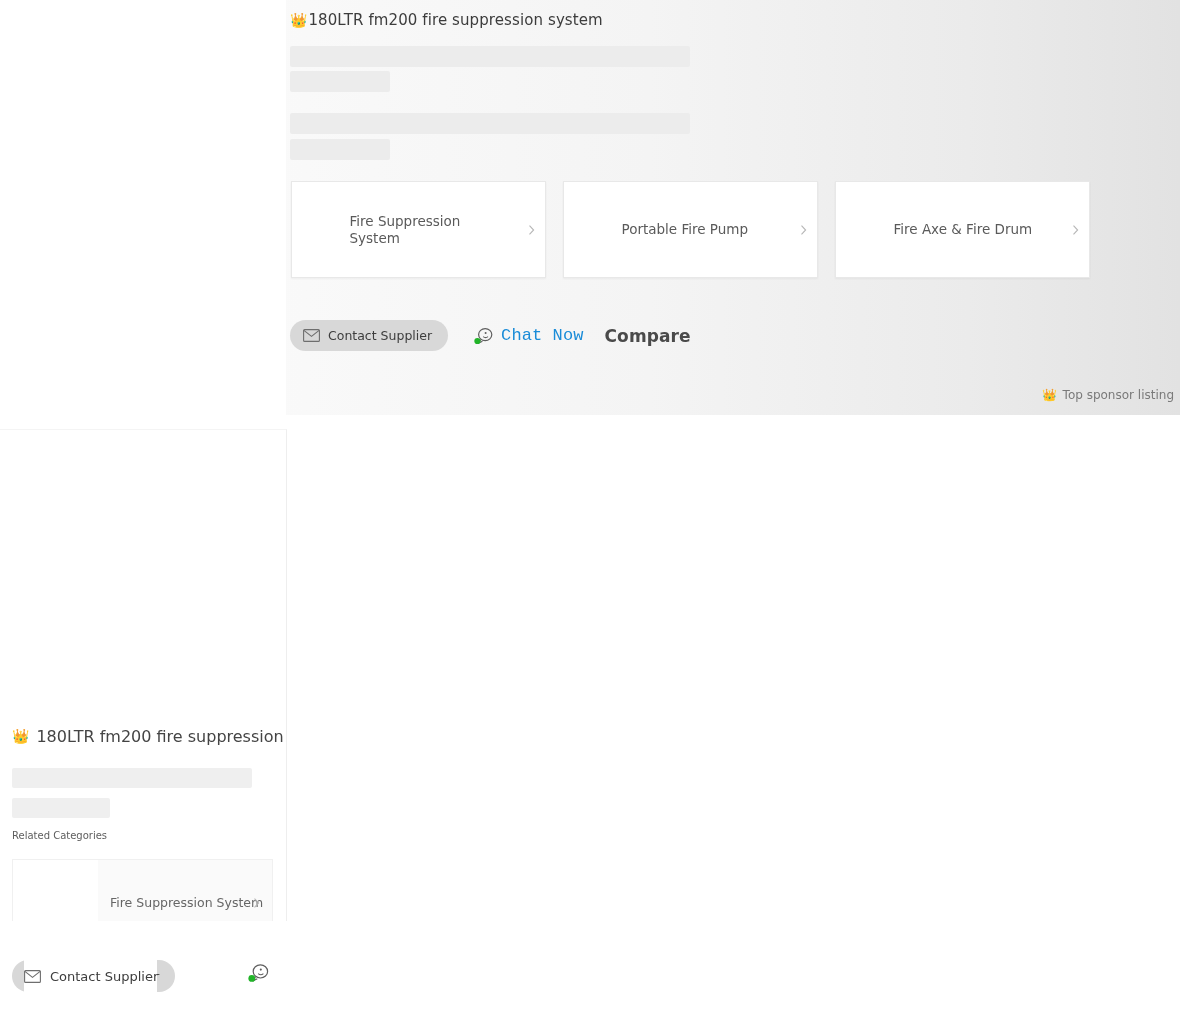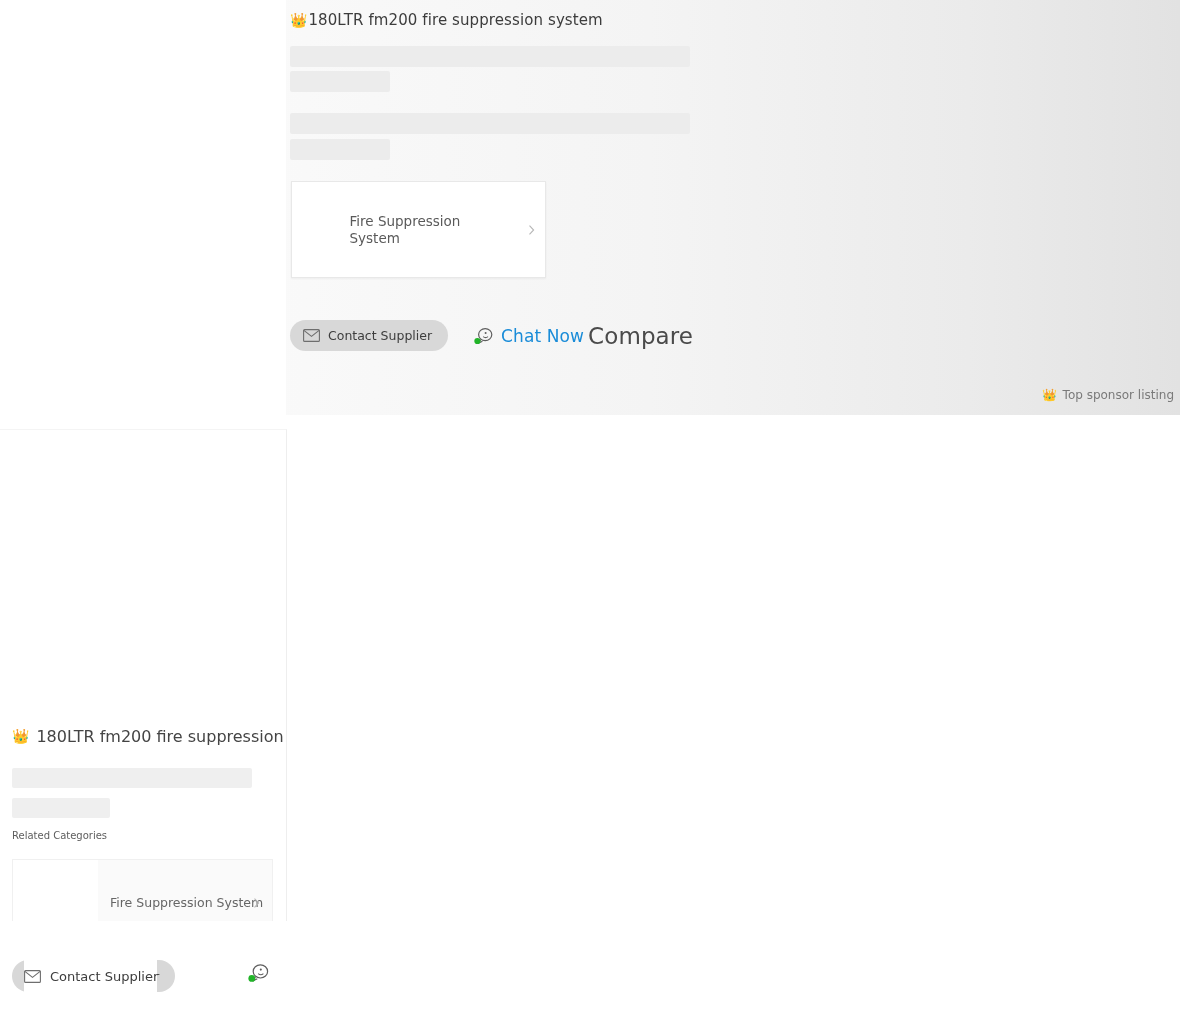--- a/index.html
+++ b/index.html
@@ -73,27 +73,28 @@
   .contact-pill {
     display:flex; align-items:center; gap:8px;
     height:31px; padding:0 16px 0 13px;
     background:#d8d8d8; border-radius:16px;
     color:#3d3d3d; font-size:12.5px;
   }
   .env-ic { width:17px; height:13px; display:block; }
   .chat-now {
     display:flex; align-items:center; gap:7px;
     margin-left:26px;
+    font-family:Liberation Mono, monospace;
   }
   .chat-ic { width:20px; height:18px; display:block; position:relative; }
   .chat-now-label {
     font-size:17px; color:#1a8cd8; letter-spacing:0.1px;
   }
   .compare-label {
-    margin-left:4px; font-size:23px; color:#4a4a4a; letter-spacing:0.1px;
+    margin-left:21px; font-size:17px; color:#4a4a4a; letter-spacing:0.1px;font-weight:bold;
   }
 
   .sponsor-tag {
     position:absolute; right:6px; top:388px;
     display:flex; align-items:center; gap:5px;
   }
   .sponsor-tag .crown-ic { font-size:12px; margin:0; }
   .sponsor-tag-label { font-size:12px; color:#7a7a7a;text-align:center; }
 
   
@@ -189,21 +190,37 @@
 
         <div class="cat-card">
           <span class="cat-card-label">Fire Suppression System</span>
           <span class="chev">
             <svg viewBox="0 0 11 11" width="11" height="11">
                 <path d="M3.5 1.2 L7.6 5.5 L3.5 9.8" fill="none" stroke="currentColor" stroke-width="1.1"></path>
               </svg>
           </span>
         </div>
 
-
+        <div class="cat-card">
+          <span class="cat-card-label">Portable Fire Pump</span>
+          <span class="chev">
+            <svg viewBox="0 0 11 11" width="11" height="11">
+                <path d="M3.5 1.2 L7.6 5.5 L3.5 9.8" fill="none" stroke="currentColor" stroke-width="1.1"></path>
+              </svg>
+          </span>
+        </div>
+
+        <div class="cat-card">
+          <span class="cat-card-label">Fire Axe &amp; Fire Drum</span>
+          <span class="chev">
+            <svg viewBox="0 0 11 11" width="11" height="11">
+                <path d="M3.5 1.2 L7.6 5.5 L3.5 9.8" fill="none" stroke="currentColor" stroke-width="1.1"></path>
+              </svg>
+          </span>
+        </div>
 
       </div>
 
       <div class="actions">
 
         <div class="contact-pill">
           <span class="env-ic">
             <svg viewBox="0 0 17 13" width="17" height="13">
               <rect x="0.6" y="0.6" width="15.8" height="11.8" rx="1" fill="none" stroke="#6e6e6e" stroke-width="1.1"></rect>
               <path d="M0.9 1.4 L8.5 7.4 L16.1 1.4" fill="none" stroke="#6e6e6e" stroke-width="1.1"></path>

